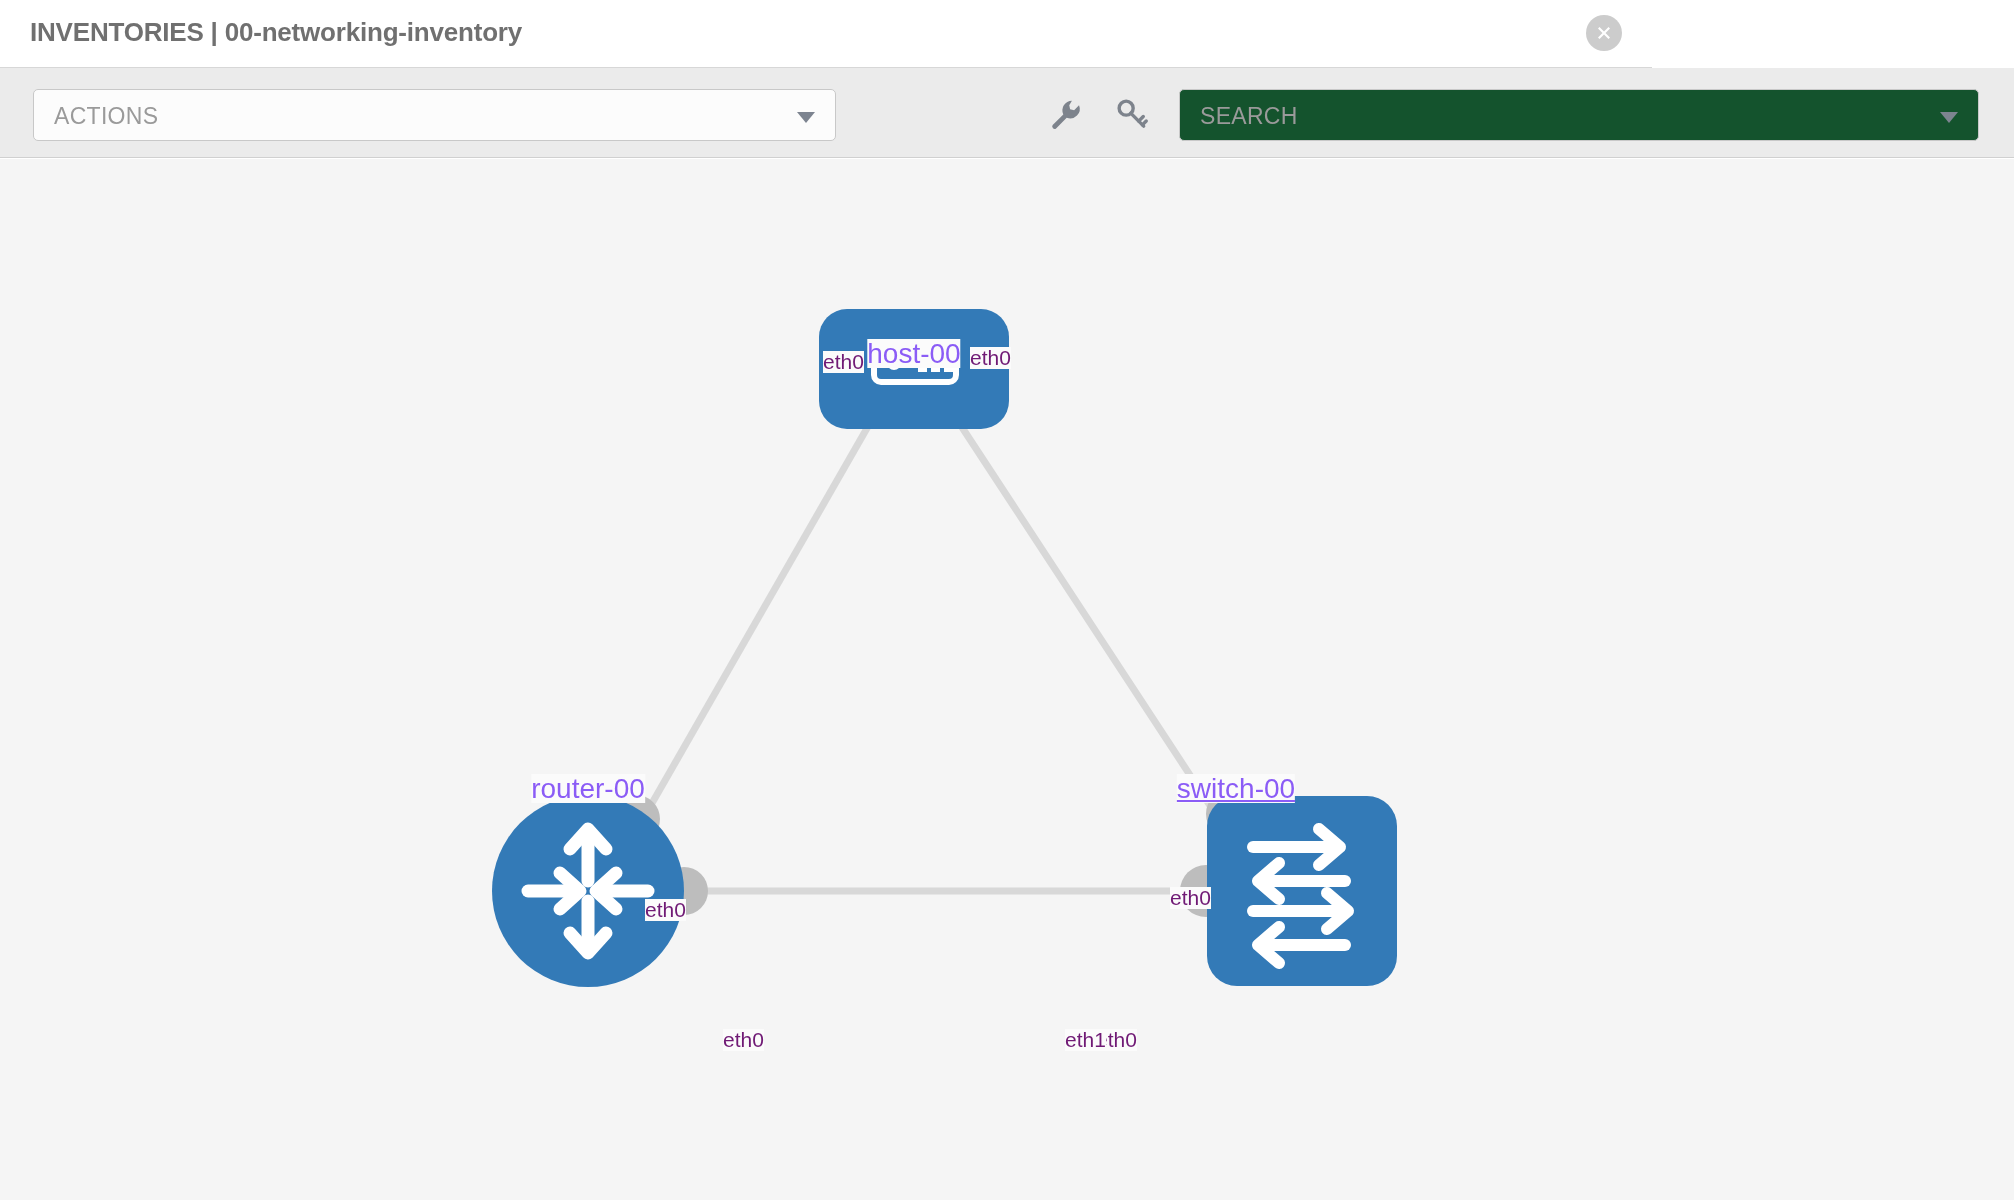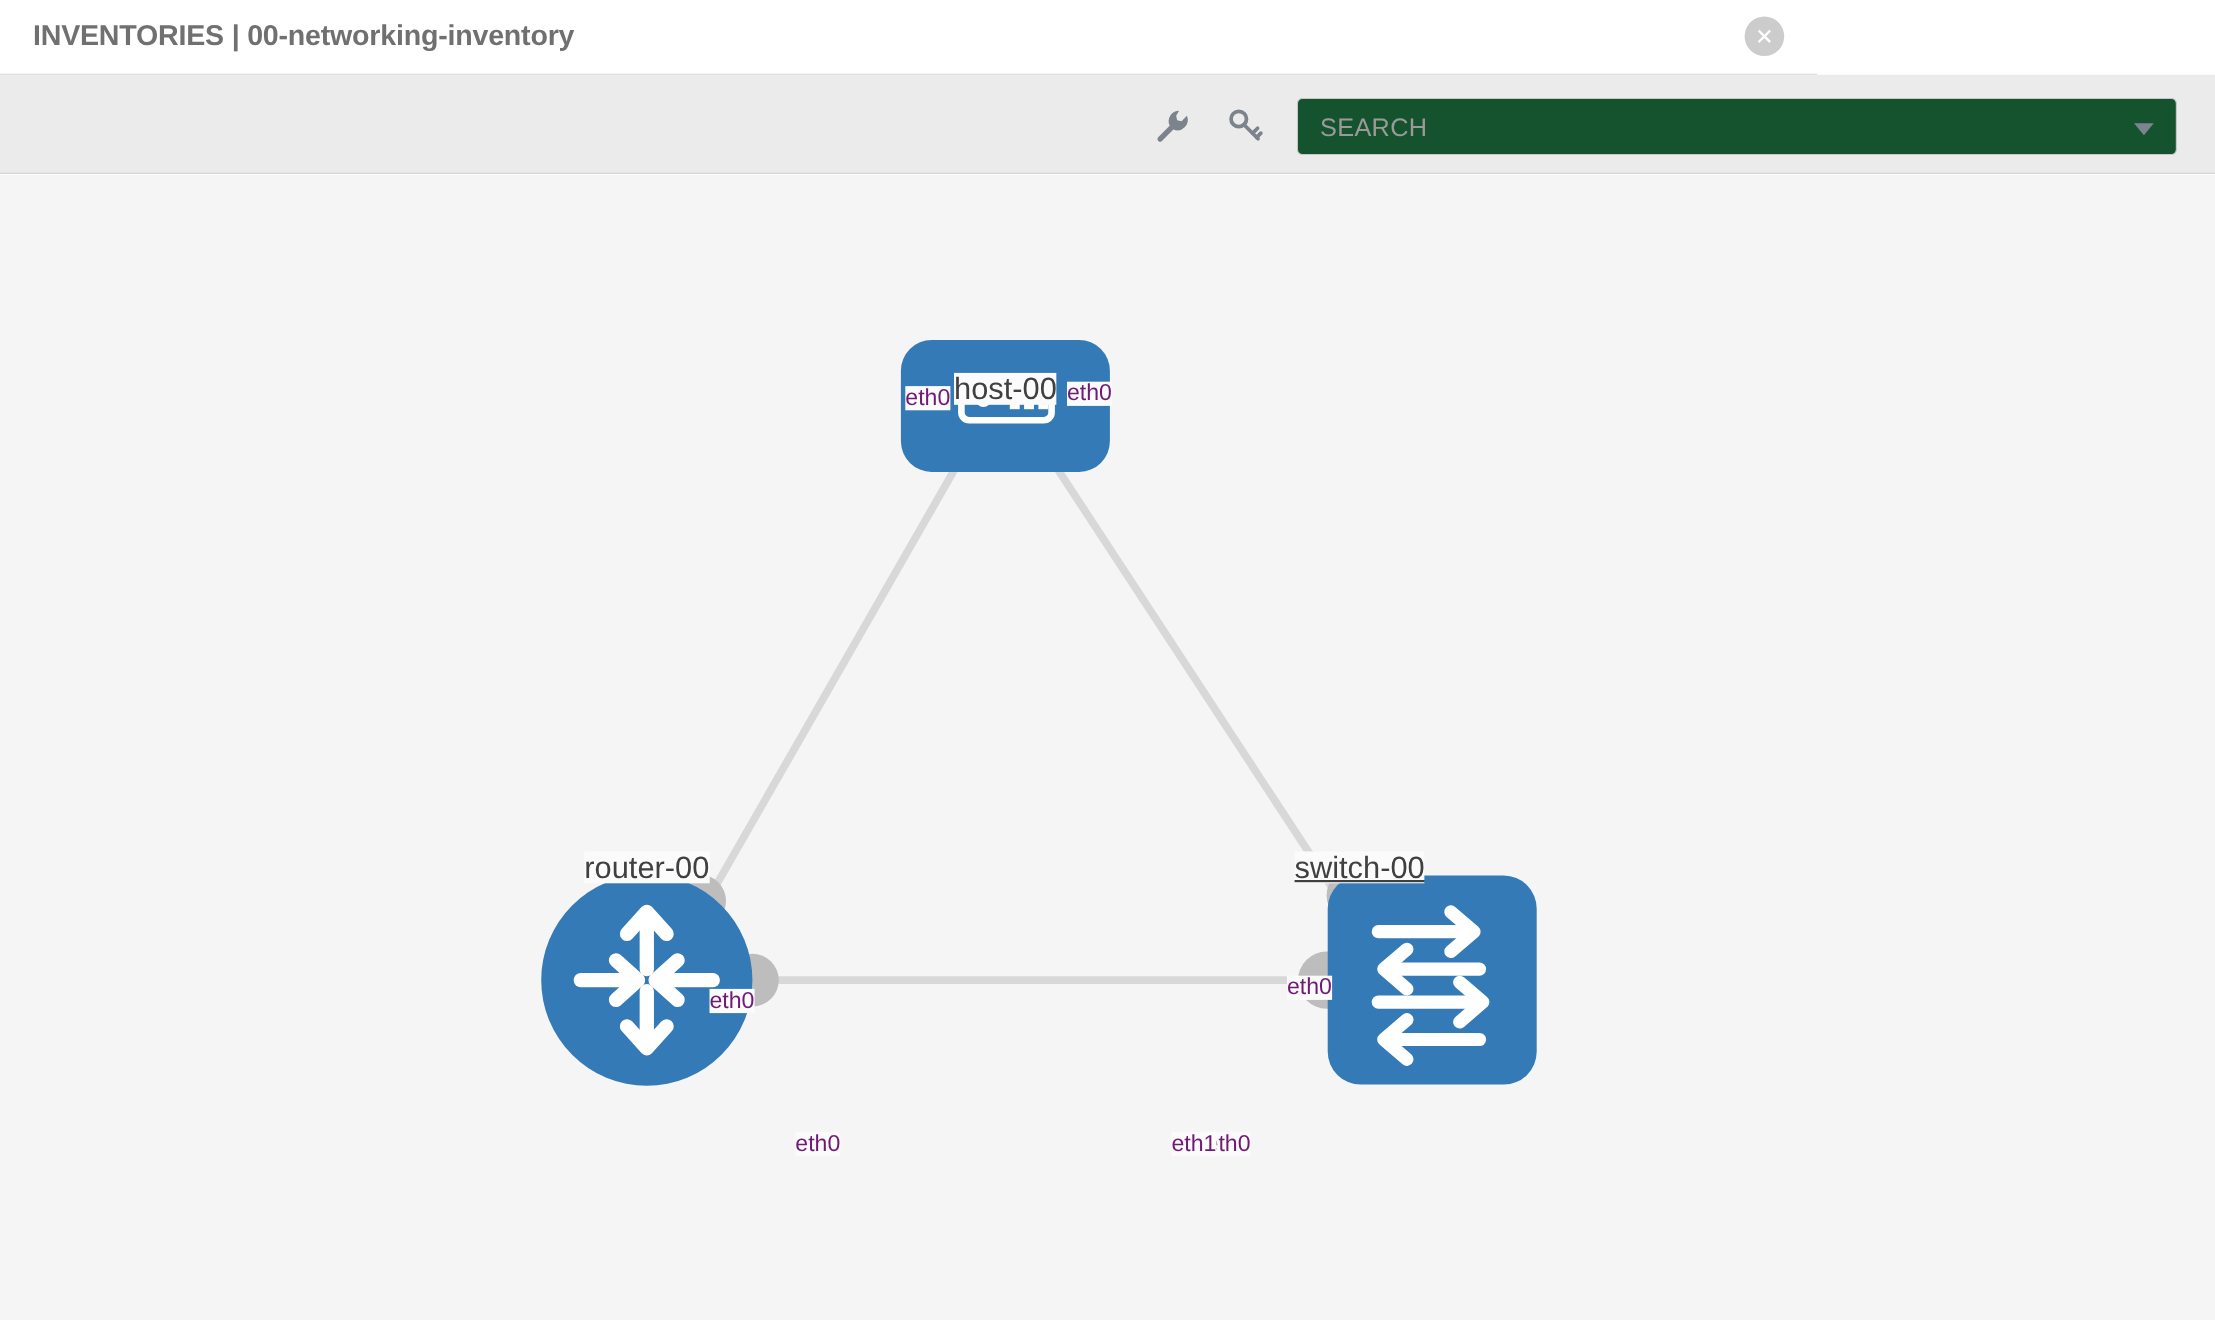--- a/index.html
+++ b/index.html
@@ -81,21 +81,21 @@
     position: absolute; left: 0; top: 159px;
     width: 2014px; height: 1041px;
     background: #f5f5f5;
     overflow: hidden;
   }
   .canvas-svg { position: absolute; left: 0; top: 0; }
 
   
   .node-label {
     position: absolute;
-    font-size: 28px; color: #404040;
+    font-size: 28px; color: #8b5cf6;
     background: #fbfbfb;
     white-space: nowrap;
     line-height: 1.05;
     transform: translateX(-50%);
   }
   .iface-label {
     position: absolute;
     font-size: 21px; color: #701a75;
     background: #fbfbfb;
     white-space: nowrap;
@@ -111,20 +111,24 @@
     <div class="titlebar-text">INVENTORIES | 00-networking-inventory</div>
     <div class="close-btn">
       <svg width="20" height="20" viewBox="0 0 20 20">
         <path d="M5.5 4 L10 8.5 L14.5 4 L16 5.5 L11.5 10 L16 14.5 L14.5 16 L10 11.5 L5.5 16 L4 14.5 L8.5 10 L4 5.5 Z" fill="#ffffff"></path>
       </svg>
     </div>
   </div>
 
   <div class="toolbar">
 
+    <div class="actions-select">
+      <span class="actions-label">ACTIONS</span>
+      <span class="caret"></span>
+    </div>
 
     <div class="tool-icon wrench">
       <svg width="34" height="34" viewBox="0 0 32 32">
         <path d="M22.5 3.5 a9 9 0 0 0 -8.1 12.9 L4.4 26.4 a2.3 2.3 0 0 0 3.2 3.2 L17.6 19.6 a9 9 0 0 0 11.6 -11.8 l-4.6 4.6 -3.8 -0.8 -0.8 -3.8 Z" fill="#7d838c"></path>
       </svg>
     </div>
 
     <div class="tool-icon key">
       <svg width="34" height="34" viewBox="0 0 32 32">
         <circle cx="10.5" cy="10.5" r="6.6" fill="none" stroke="#7d838c" stroke-width="3.2"></circle>

